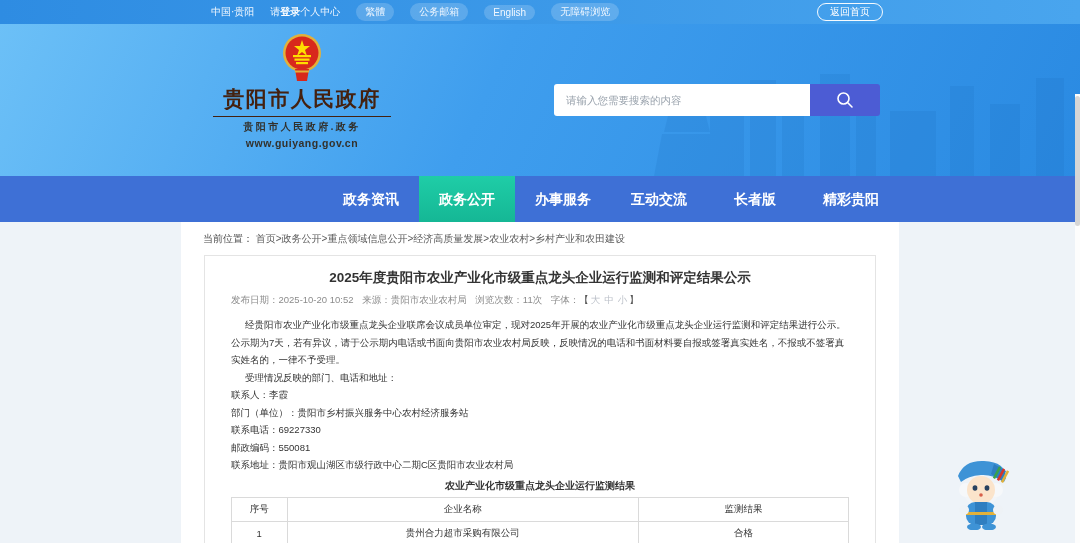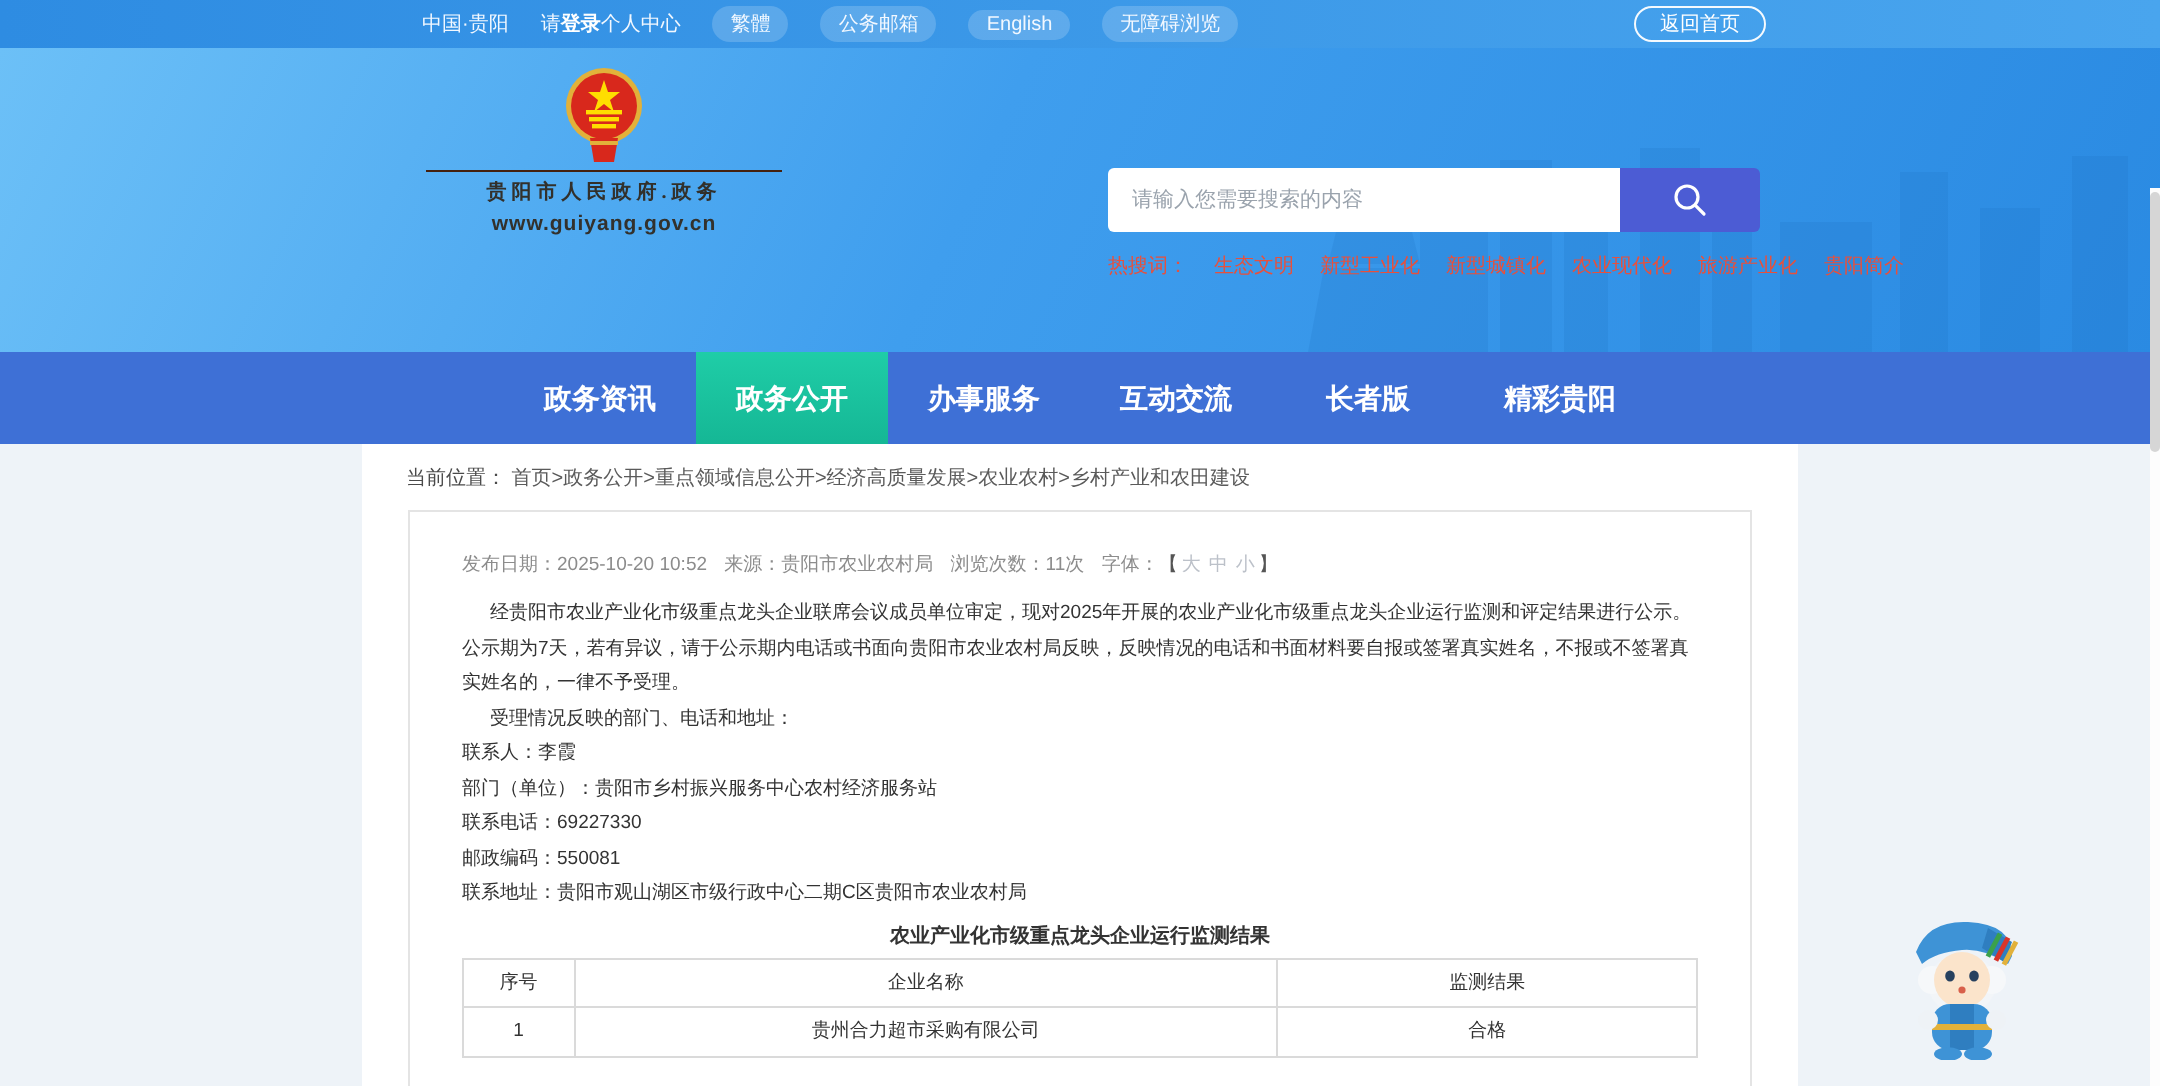--- a/index.html
+++ b/index.html
@@ -32,21 +32,21 @@
   .search-area { margin-top:60px; margin-right:19px; width:326px; }
   .search-box { display:flex; height:32px; }
   .search-input { flex:1; border:none; outline:none; padding:0 12px; font-size:10.5px; color:#333; border-radius:3px 0 0 3px; background:#fff; font-family:inherit; }
   .search-input::placeholder { color:#9aa3ad; }
   .search-btn { width:70px; border:none; background:#4c5cd4; border-radius:0 3px 3px 0; display:flex; align-items:center; justify-content:center; cursor:pointer; }
   .hot-words { margin-top:10px; display:flex; gap:13px; font-size:10px; color:#e8503c; white-space:nowrap; }
   .hot-words a { color:#e8503c; text-decoration:none; }
 
   
   .nav { height:46px; background:#3e70d6; }
-  .nav-row { display:flex; justify-content:center; }
+  .nav-row { display:flex; justify-content:flex-end; }
   .tab { width:96px; line-height:46px; text-align:center; color:#fff; font-size:14px; font-weight:bold; cursor:pointer; white-space:nowrap; }
   .tab.active { background:linear-gradient(180deg,#1fcda7,#15b795); }
 
   
   .main { background:#eef3f8; height:321px; }
   .main-col { background:#fff; height:321px; }
   .breadcrumb { padding:10px 22px 7px; font-size:10px; color:#5a5a5a; }
   .breadcrumb .bc-label { color:#4a4a4a; }
   .article-box { margin:2px 23px 0; border:1px solid #e4e4e4; background:#fff; padding:13px 26px 20px; }
   .article-title { text-align:center; font-size:13.5px; font-weight:bold; color:#333; line-height:18px; }
@@ -104,44 +104,36 @@
       <svg class="emblem" width="42" height="49" viewBox="0 0 42 49">
         <circle cx="21" cy="20" r="19" fill="#e2b13a"></circle>
         <circle cx="21" cy="20" r="16.5" fill="#d8281c"></circle>
         <polygon fill="#ffde00" points="21,7 23,13 29,13 24,17 26,23 21,19 16,23 18,17 13,13 19,13"></polygon>
         <rect x="12" y="22" width="18" height="2.2" fill="#ffde00"></rect>
         <rect x="13.5" y="25.5" width="15" height="2.2" fill="#ffde00"></rect>
         <rect x="15" y="29" width="12" height="2.2" fill="#ffde00"></rect>
         <path d="M14 36 L28 36 L26 48 L16 48 Z" fill="#d8281c"></path>
         <rect x="14" y="37.5" width="14" height="2" fill="#e2b13a"></rect>
       </svg>
+      <div class="site-title">贵阳市人民政府</div>
       <div class="logo-rule"></div>
       <div class="site-sub">贵阳市人民政府.政务</div>
       <div class="site-url">www.guiyang.gov.cn</div>
     </div>
 
     <div class="search-area">
       <div class="search-box">
         <input class="search-input" type="text" placeholder="请输入您需要搜索的内容" style="">
         <button class="search-btn">
           <svg width="18" height="18" viewBox="0 0 18 18">
             <circle cx="7.5" cy="7.5" r="5.5" fill="none" stroke="#fff" stroke-width="1.6"></circle>
             <line x1="11.8" y1="11.8" x2="16" y2="16" stroke="#fff" stroke-width="1.6" stroke-linecap="round"></line>
           </svg>
         </button>
       </div>
-      <div class="hot-words">
-        <span>热搜词：</span>
-        <a>生态文明</a>
-        <a>新型工业化</a>
-        <a>新型城镇化</a>
-        <a>农业现代化</a>
-        <a>旅游产业化</a>
-        <a>贵阳简介</a>
-      </div>
     </div>
   </div>
 </div>
 
 <div class="nav">
   <div class="content nav-row">
     <div class="tab">政务资讯</div>
     <div class="tab active">政务公开</div>
     <div class="tab">办事服务</div>
     <div class="tab">互动交流</div>
@@ -151,20 +143,21 @@
 </div>
 
 <div class="main">
   <div class="content main-col">
     <div class="breadcrumb">
       <span class="bc-label">当前位置：</span>
       <span>首页&gt;政务公开&gt;重点领域信息公开&gt;经济高质量发展&gt;农业农村&gt;乡村产业和农田建设</span>
     </div>
 
     <div class="article-box">
+      <div class="article-title">2025年度贵阳市农业产业化市级重点龙头企业运行监测和评定结果公示</div>
 
       <div class="article-meta">
         <span>发布日期：</span><span>2025-10-20 10:52</span><span class="sep"></span>
         <span>来源：</span><span>贵阳市农业农村局</span><span class="sep"></span>
         <span>浏览次数：</span><span>11次</span><span class="sep"></span>
         <span>字体：</span><span class="font-bracket">【</span><span class="font-size-opt">大</span><span class="font-size-opt">中</span><span class="font-size-opt">小</span><span class="font-bracket">】</span>
       </div>
 
       <div class="article-body">
         <p class="indent">经贵阳市农业产业化市级重点龙头企业联席会议成员单位审定，现对2025年开展的农业产业化市级重点龙头企业运行监测和评定结果进行公示。公示期为7天，若有异议，请于公示期内电话或书面向贵阳市农业农村局反映，反映情况的电话和书面材料要自报或签署真实姓名，不报或不签署真实姓名的，一律不予受理。</p>

